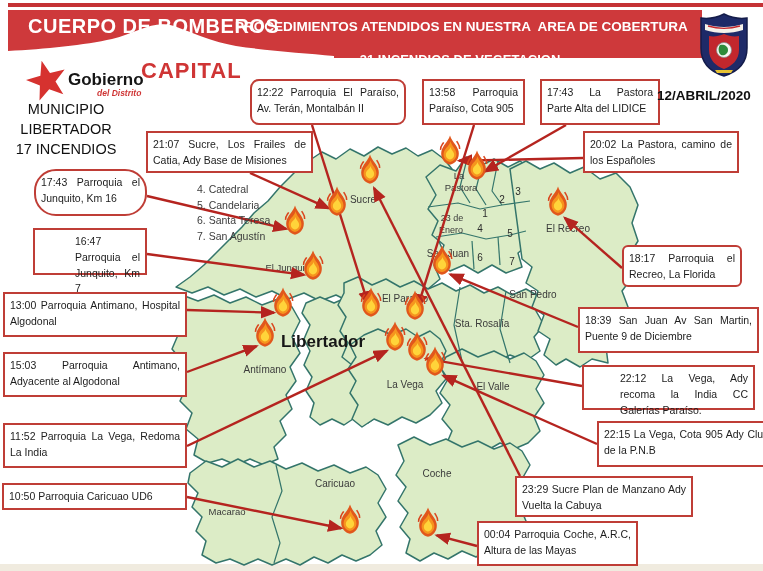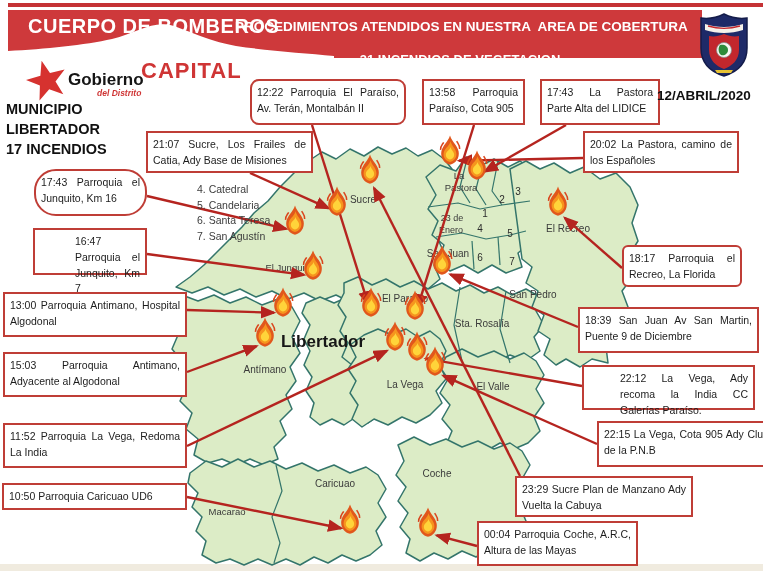--- a/index.html
+++ b/index.html
@@ -15,21 +15,21 @@
   .title-1{font-size:13.5px;white-space:pre;}
   .title-2{font-size:13px;margin-top:18px;}
   .date{position:absolute;left:657px;top:88px;font-size:13.5px;font-weight:bold;color:#111;z-index:4;}
   
   .logo-gobierno{position:absolute;left:68px;top:70px;font-size:17px;font-weight:bold;color:#151515;z-index:4;}
   .logo-distrito{position:absolute;left:97px;top:88px;font-size:8.5px;font-weight:bold;font-style:italic;
                  color:#cf3535;z-index:4;}
   .logo-capital{position:absolute;left:141px;top:58px;font-size:22px;font-weight:bold;color:#cf3535;
                 letter-spacing:1px;z-index:4;}
   
-  .municipio{position:absolute;left:6px;top:99px;width:120px;font-weight:bold;
+  .municipio{position:absolute;left:6px;top:99px;width:120px;text-align:center;font-weight:normal;
              color:#111;font-size:14.5px;line-height:20px;z-index:4;}
   
   .legend{position:absolute;left:197px;top:182px;font-size:10.5px;color:#3c3c3c;line-height:15.5px;z-index:4;}
   
   #scene{position:absolute;left:0;top:0;z-index:2;}
   .land{fill:#dcecc6;stroke:#34756b;stroke-width:1.5;stroke-linejoin:round;}
   .border-line{fill:none;stroke:#34756b;stroke-width:1.2;stroke-linejoin:round;}
   .map-label{fill:#3a3a3a;text-anchor:middle;}
   .map-label.big{font-weight:bold;fill:#161616;}
   .district-number{fill:#2c2c2c;text-anchor:middle;font-size:10px;}

